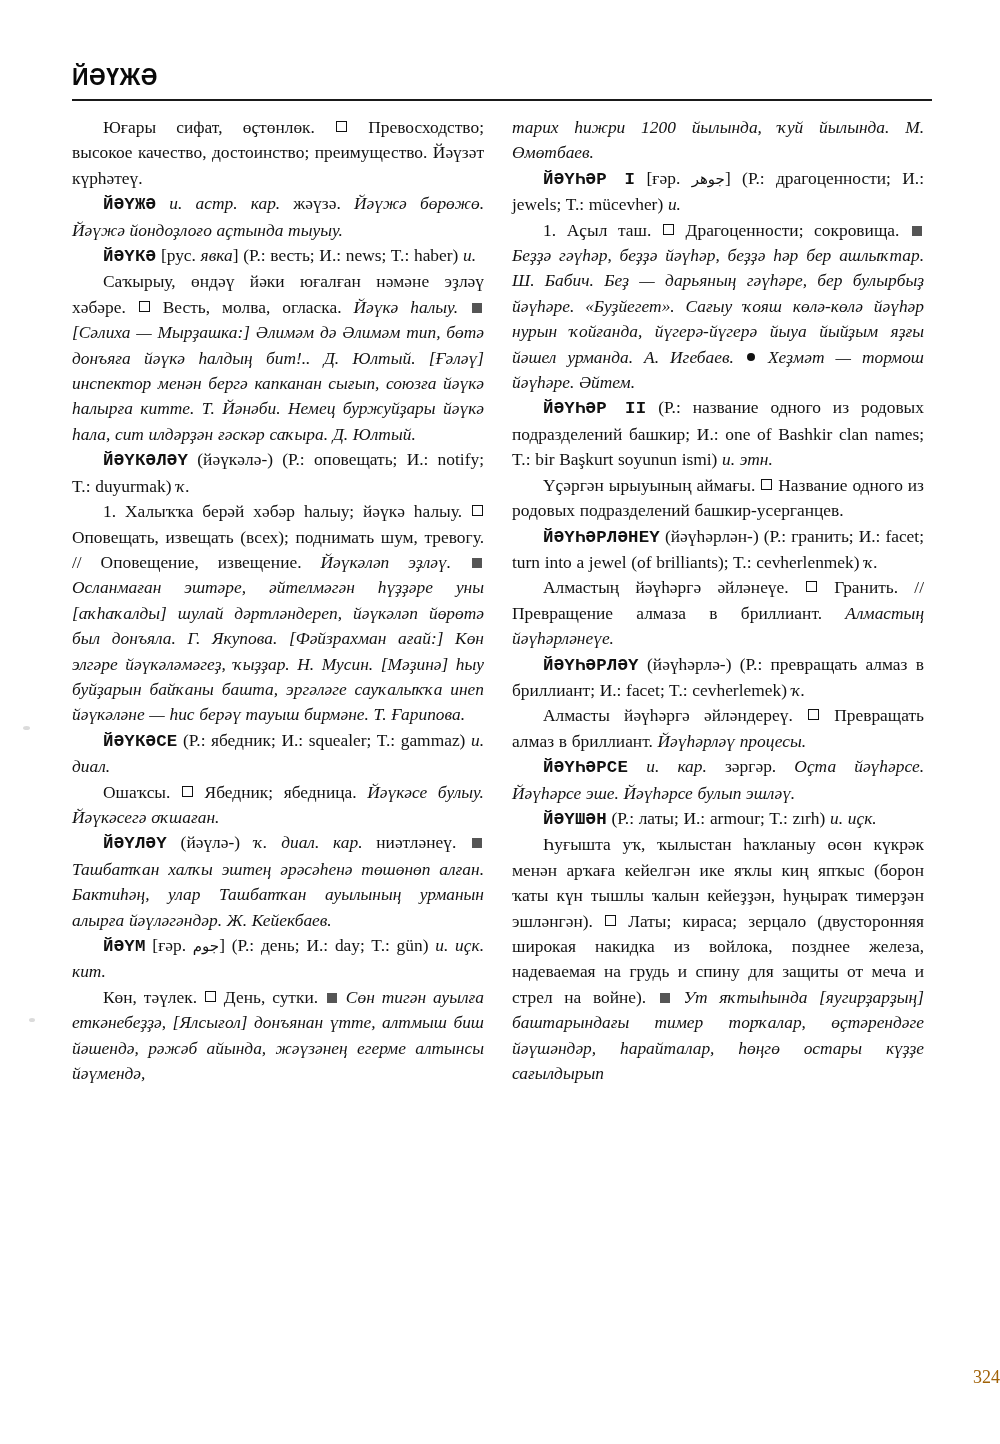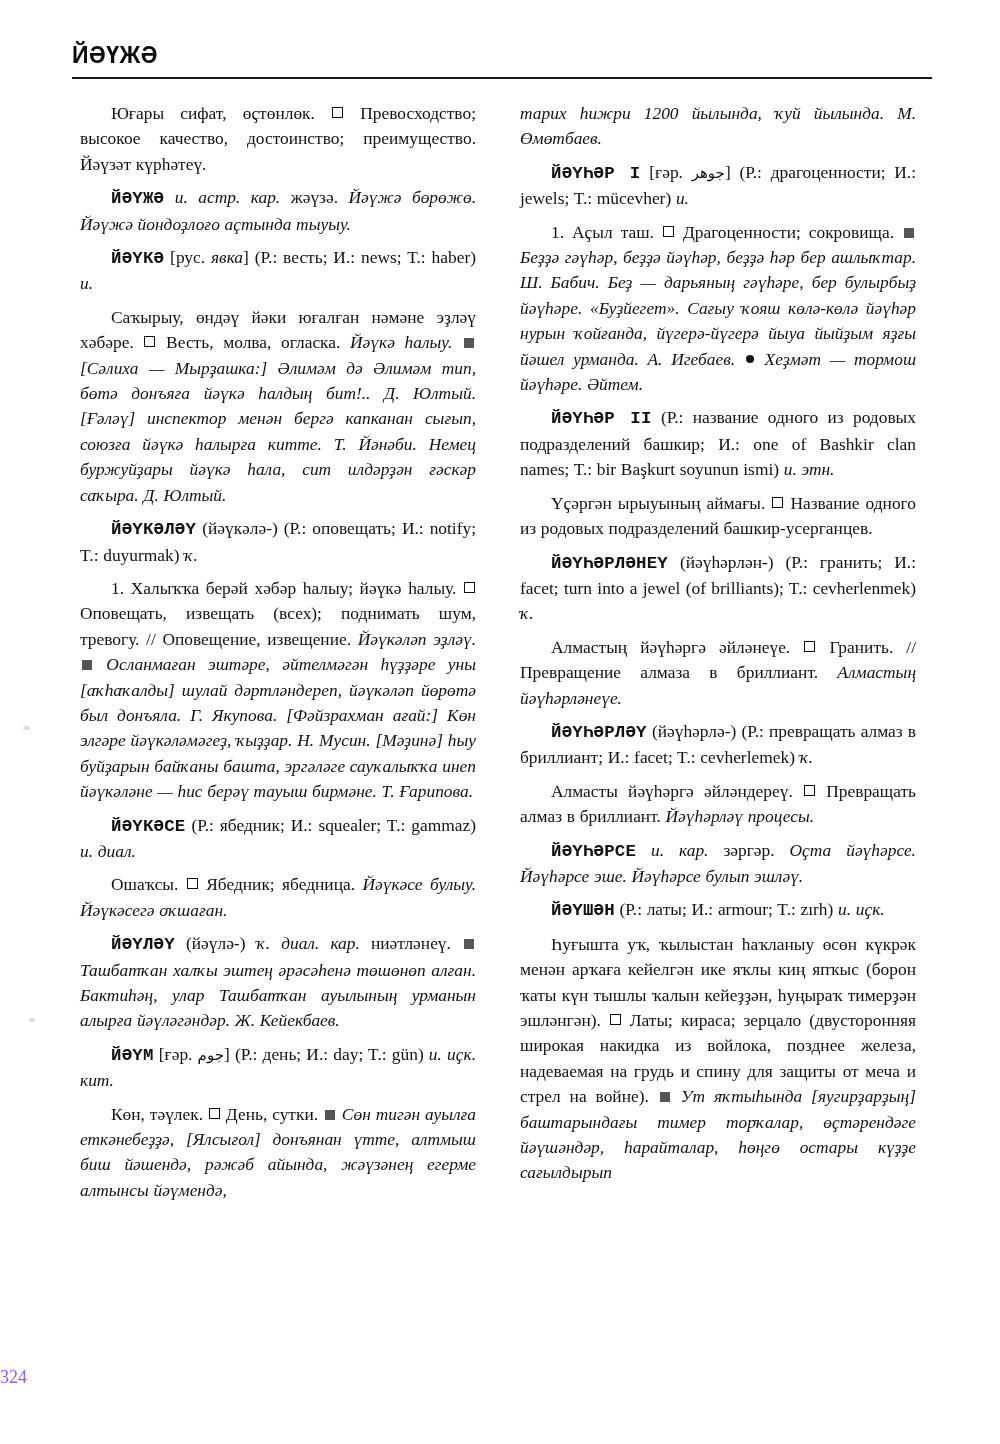--- a/index.html
+++ b/index.html
@@ -14,21 +14,21 @@
     color: #111111;
     position: relative;
     overflow: hidden;
   }
   .page {
     position: absolute;
     left: 0; top: 0;
     width: 1000px;
     height: 1444px;
     box-sizing: border-box;
-    padding: 44px 68px 0 72px;
+    padding: 66px 68px 0 72px;
   }
   .running-head {
     font-family: "Liberation Sans", "DejaVu Sans", sans-serif;
     font-weight: bold;
     font-size: 23px;
     letter-spacing: 0.5px;
     line-height: 1.0;
     padding-bottom: 10px;
     color: #0a0a0a;
   }
@@ -47,21 +47,21 @@
   .col {
     width: 412px;
     font-size: 17.4px;
     line-height: 25.4px;
     text-align: justify;
     text-justify: inter-word;
     hyphens: none;
     word-spacing: 0.02em;
   }
   .col p {
-    margin: 8px;
+    margin: 0;
     text-indent: 31px;
   }
   .col p.cont {
     text-indent: 0;
   }
   b, .bold { font-weight: normal; }
   i, .it { font-style: italic; }
   .hw {
     font-weight: bold;
     font-family: Liberation Mono, monospace;
@@ -97,23 +97,23 @@
     font-family: "DejaVu Sans", sans-serif;
     font-size: 15px;
     direction: rtl;
     unicode-bidi: isolate;
   }
   .folio {
     position: absolute;
     left: 0;
     bottom: 56px;
     width: 1000px;
-    text-align: left;
+    text-align: right;
     font-size: 18px;
-    color: #8b5cf6;
+    color: #a16207;
   }
   .speck {
     position: absolute;
     background: #bdbdbd;
     border-radius: 50%;
     opacity: 0.55;
   }
 </style>
 </head>
 <body>

